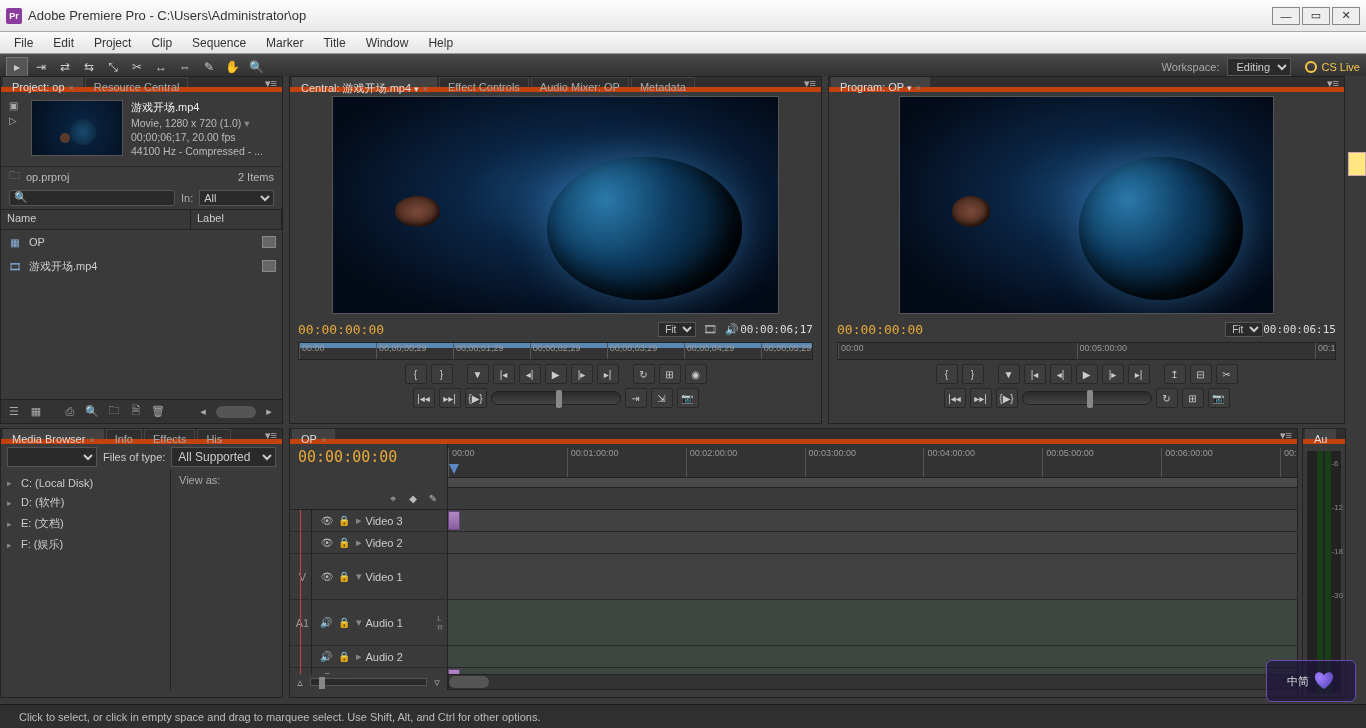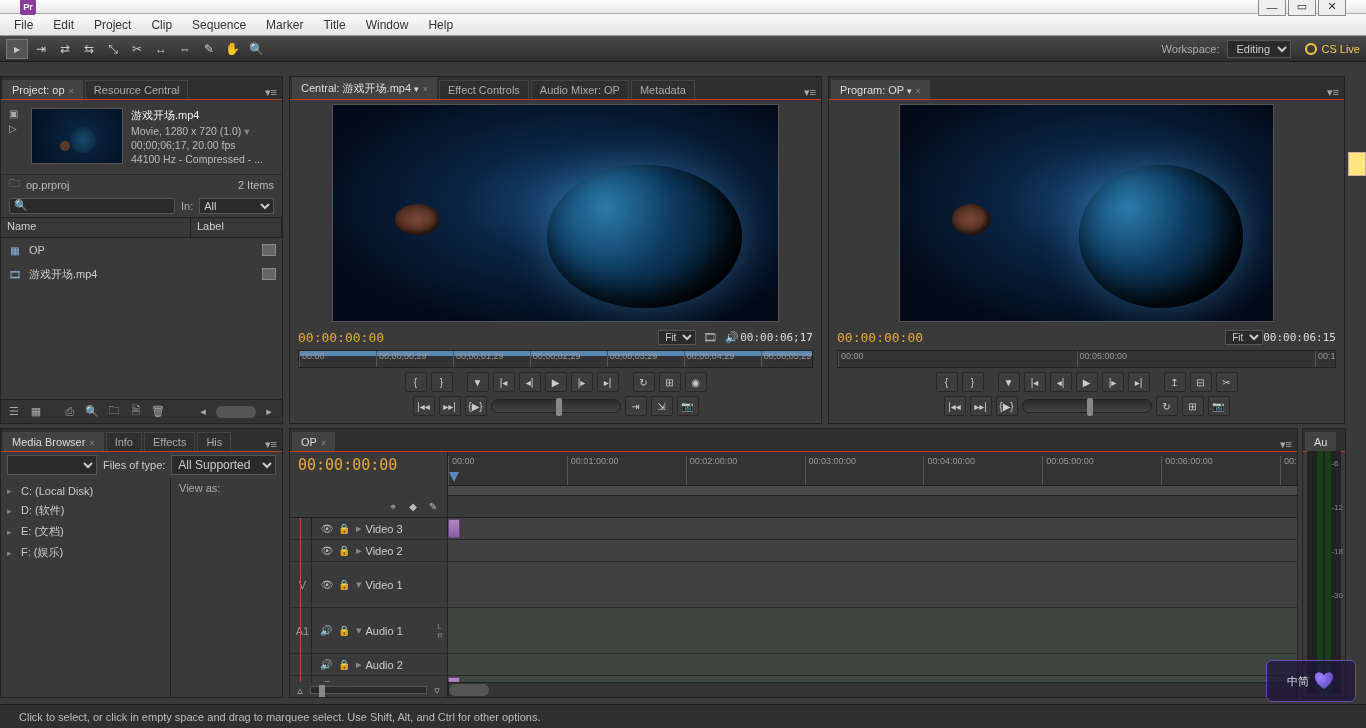--- a/index.html
+++ b/index.html
@@ -1,19 +1,19 @@
 <!DOCTYPE html>
 <html><head>
 <meta charset="utf-8">
 <style>
 * { margin: 0; padding: 0; box-sizing: border-box; font-family: "Segoe UI", Tahoma, sans-serif; }
 body { background: #3a3a3a; color: #ccc; font-size: 11px; overflow: hidden; width: 1366px; height: 728px; position: relative; }
 
 
-.titlebar { height: 14px; background: linear-gradient(#fdfdfd, #e8e8e8); border-bottom: 1px solid #aaa; display: flex; align-items: center; padding: 0 20px; color: #333; font-size: 13px; }
+.titlebar { height: 32px; background: linear-gradient(#fdfdfd, #e8e8e8); border-bottom: 1px solid #aaa; display: flex; align-items: center; padding: 0 6px; color: #333; font-size: 13px; }
 .titlebar .app-icon { width: 16px; height: 16px; background: #8a3c9c; margin-right: 6px; border-radius: 2px; display: flex; align-items: center; justify-content: center; font-size: 9px; color: #fff; font-weight: bold; }
 .titlebar .win-btns { margin-left: auto; display: flex; gap: 2px; }
 .titlebar .win-btn { width: 28px; height: 18px; border: 1px solid #888; background: #eee; display: flex; align-items: center; justify-content: center; font-size: 11px; cursor: pointer; }
 
 
 .menubar { height: 22px; background: linear-gradient(#fafafa,#e5e5e5); border-bottom: 1px solid #999; display: flex; align-items: center; padding: 0 4px; color: #333; font-size: 12px; }
 .menubar .menu-item { padding: 2px 10px; cursor: pointer; }
 
 
 .toolbar { height: 26px; background: linear-gradient(#4a4a4a,#2e2e2e); border-bottom: 1px solid #1a1a1a; display: flex; align-items: center; padding: 0 6px; gap: 2px; }
@@ -21,21 +21,21 @@
 .tool-btn.sel { background: #555; border: 1px solid #777; }
 .toolbar .spacer { flex: 1; }
 .toolbar .ws-label { color: #aaa; margin-right: 6px; }
 .toolbar select { background: #2a2a2a; color: #ccc; border: 1px solid #555; font-size: 11px; padding: 1px 4px; }
 .toolbar .cslive { margin-left: 12px; color: #f7c74a; display: flex; align-items: center; gap: 4px; cursor: pointer; }
 .cslive .icn { width: 12px; height: 12px; border: 2px solid #f7c74a; border-radius: 50%; }
 
 
 .workspace { position: absolute; top: 76px; left: 0; right: 0; bottom: 30px; background: #3a3a3a; }
 .panel { position: absolute; background: #3a3a3a; border: 1px solid #222; }
-.panel-tabs { height: 23px; background: #2f2f2f; display: flex; border-bottom: 1px solid #c2410c; align-items: flex-end; }
+.panel-tabs { height: 15px; background: #2f2f2f; display: flex; border-bottom: 5px solid #c2410c; }
 .tab { padding: 3px 8px; font-size: 11px; color: #aaa; background: #2f2f2f; border: 1px solid #444; border-bottom: none; margin-left: 2px; cursor: pointer; white-space: nowrap; }
 .tab.active { background: #424242; color: #ddd; }
 .tab .close { margin-left: 4px; font-size: 9px; color: #888; }
 .panel-menu { margin-left: auto; width: 18px; text-align: center; color: #aaa; cursor: pointer; padding-right: 4px; }
 
 
 #project { left: 0; top: 0; width: 283px; height: 348px; }
 .proj-preview { display: flex; padding: 8px; gap: 8px; }
 .proj-thumb { width: 92px; height: 56px; background: radial-gradient(circle at 55% 50%, #0a2645, #041020); border: 1px solid #555; position: relative; }
 .proj-thumb::after { content:""; position:absolute; left:38px; top:18px; width:26px; height:26px; border-radius:50%; background: radial-gradient(#1a4a6f,#072035); box-shadow: -18px 6px 0 -8px #5a3a2a; }
@@ -133,20 +133,21 @@
 .watermark { position:absolute; right:10px; bottom:26px; width:90px; height:42px; border:1px solid #6a4ab0; border-radius:6px; background:rgba(30,20,60,.7); display:flex; align-items:center; justify-content:center; gap:4px; color:#ddd; font-size:11px;}
 .watermark .heart { width:22px; height:20px; background: radial-gradient(circle at 30% 30%, #a080ff, #4030a0); clip-path: path("M11 18 C-6 6 5 -4 11 4 C17 -4 28 6 11 18 Z");}
 
 .right-strip { position:absolute; right:0; top:76px; width:18px; height:24px; background:#ffe680; border:1px solid #caa; }
 </style>
 </head>
 <body>
 
 <div class="titlebar">
   <div class="app-icon">Pr</div>
+  <span>Adobe Premiere Pro - C:\Users\Administrator\op</span>
   <div class="win-btns">
     <div class="win-btn">—</div>
     <div class="win-btn">▭</div>
     <div class="win-btn">✕</div>
   </div>
 </div>
 
 <div class="menubar">
   <div class="menu-item">File</div>
   <div class="menu-item">Edit</div>

